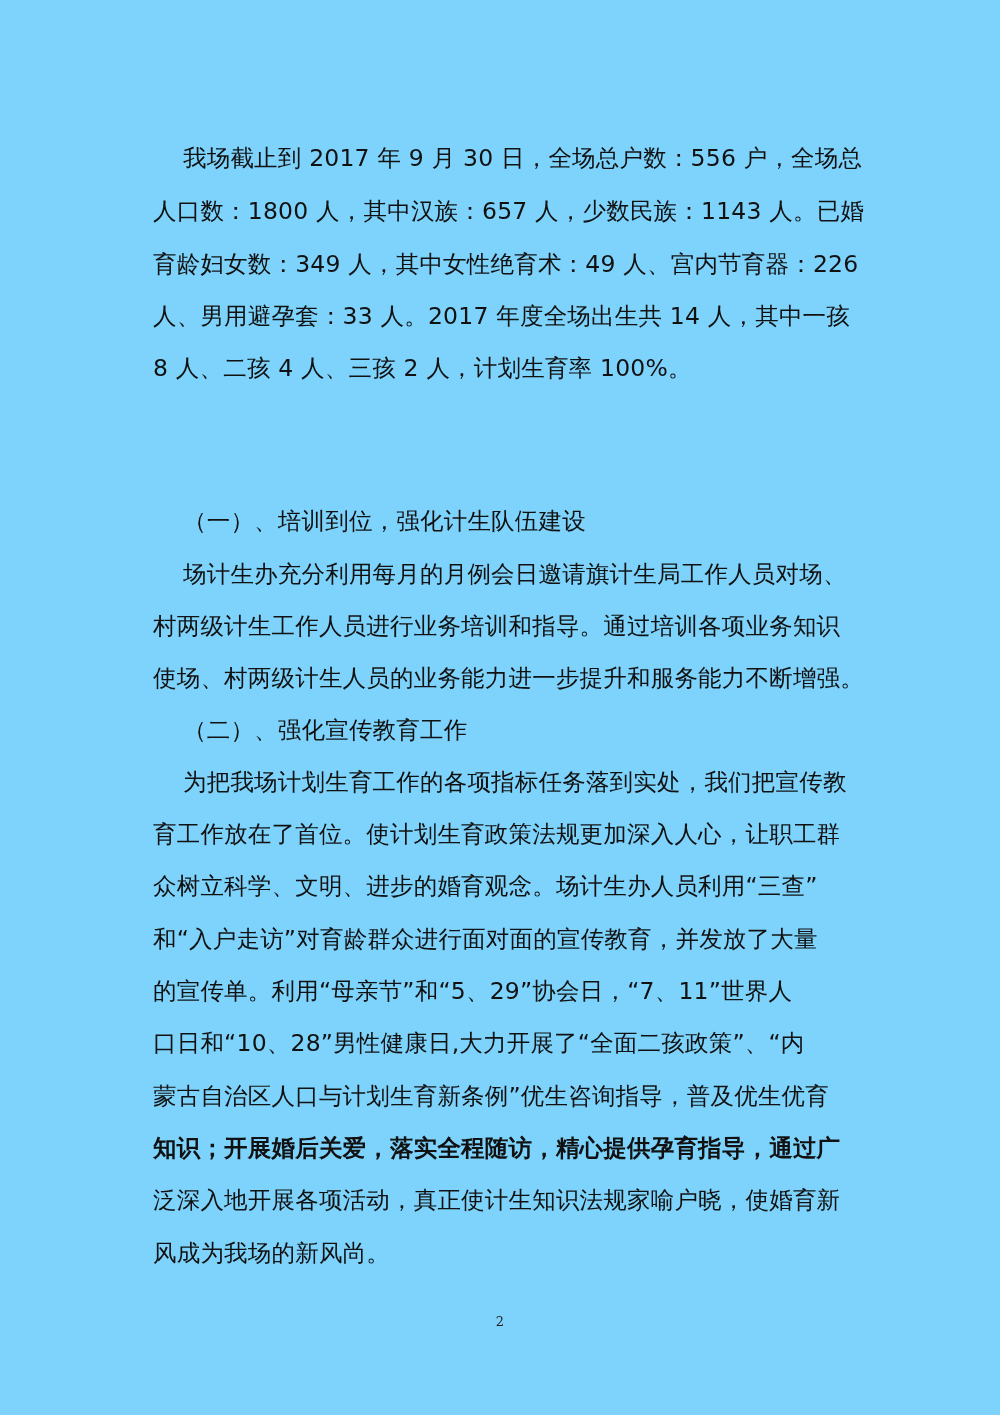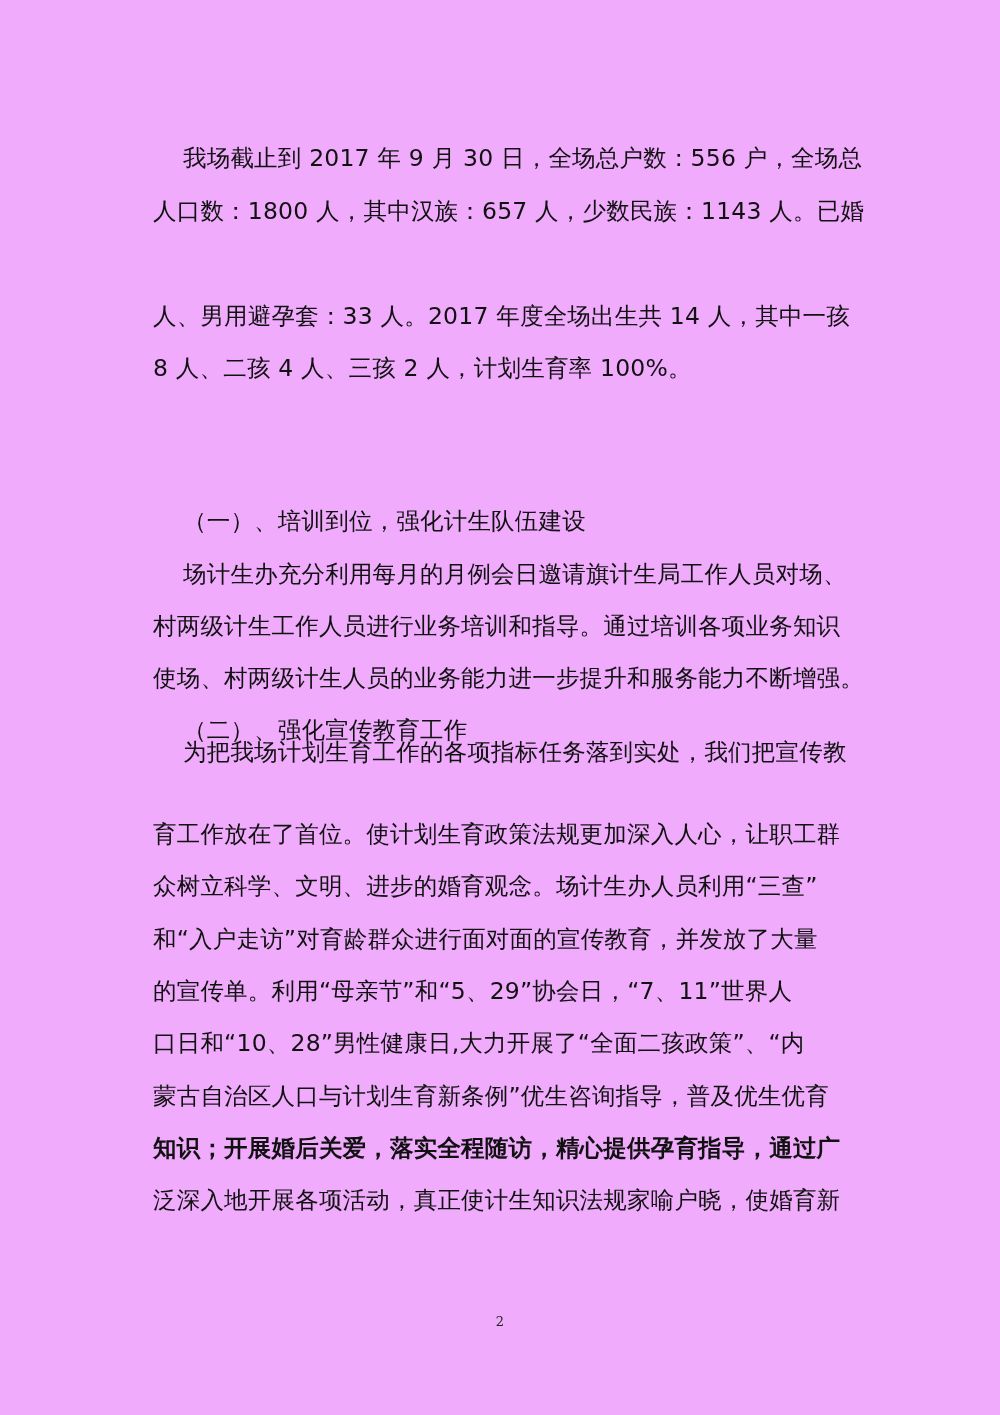--- a/index.html
+++ b/index.html
@@ -1,39 +1,41 @@
 <!DOCTYPE html>
 <html><head>
   <meta charset="utf-8">
   <style>
     html, body { margin: 0; padding: 0; background: #ffffff; }
     body { width: 1000px; height: 1415px; position: relative; overflow: hidden;
            font-family: "DejaVu Sans", sans-serif; color: #111111; }
-    .page { position: absolute; left: 0; top: 0; width: 1000px; height: 1415px; background: #f0abfc; }
+    .page { position: absolute; left: 0; top: 0; width: 1000px; height: 1415px; background: #7dd3fc; }
     .line { position: absolute; left: 153px; font-size: 23.5px; line-height: 30px; white-space: nowrap; letter-spacing: 0.2px; }
     .footer { position: absolute; top: 1314px; left: 0; width: 1000px; text-align: center;
               font-family: "DejaVu Serif", serif; font-size: 13px; color: #222; }
   </style>
 </head>
 <body>
 
 <div class="page">
   <div class="line" style="left: 183px; top: 143px;">我场截止到 2017 年 9 月 30 日，全场总户数：556 户，全场总</div>
   <div class="line" style="left: 153px; top: 196px;">人口数：1800 人，其中汉族：657 人，少数民族：1143 人。已婚</div>
+  <div class="line" style="left: 153px; top: 249px;">育龄妇女数：349 人，其中女性绝育术：49 人、宫内节育器：226</div>
   <div class="line" style="left: 153px; top: 301px;">人、男用避孕套：33 人。2017 年度全场出生共 14 人，其中一孩</div>
   <div class="line" style="left: 153px; top: 353px;">8 人、二孩 4 人、三孩 2 人，计划生育率 100%。</div>
   <div class="line" style="left: 183px; top: 506px;">（一）、培训到位，强化计生队伍建设</div>
   <div class="line" style="left: 183px; top: 559px;">场计生办充分利用每月的月例会日邀请旗计生局工作人员对场、</div>
   <div class="line" style="left: 153px; top: 611px;">村两级计生工作人员进行业务培训和指导。通过培训各项业务知识</div>
   <div class="line" style="left: 153px; top: 663px;">使场、村两级计生人员的业务能力进一步提升和服务能力不断增强。</div>
   <div class="line" style="left: 183px; top: 715px;">（二）、强化宣传教育工作</div>
-  <div class="line" style="left: 183px; top: 737px; text-align: right;">为把我场计划生育工作的各项指标任务落到实处，我们把宣传教</div>
+  <div class="line" style="left: 183px; top: 767px; text-align: right;">为把我场计划生育工作的各项指标任务落到实处，我们把宣传教</div>
   <div class="line" style="left: 153px; top: 819px;">育工作放在了首位。使计划生育政策法规更加深入人心，让职工群</div>
   <div class="line" style="left: 153px; top: 871px; text-align: center;">众树立科学、文明、进步的婚育观念。场计生办人员利用“三查”</div>
   <div class="line" style="left: 153px; top: 924px;">和“入户走访”对育龄群众进行面对面的宣传教育，并发放了大量</div>
   <div class="line" style="left: 153px; top: 976px;">的宣传单。利用“母亲节”和“5、29”协会日，“7、11”世界人</div>
   <div class="line" style="left: 153px; top: 1028px;">口日和“10、28”男性健康日,大力开展了“全面二孩政策”、“内</div>
   <div class="line" style="left: 153px; top: 1081px;">蒙古自治区人口与计划生育新条例”优生咨询指导，普及优生优育</div>
   <div class="line" style="left: 153px; top: 1133px; font-weight: bold;">知识；开展婚后关爱，落实全程随访，精心提供孕育指导，通过广</div>
   <div class="line" style="left: 153px; top: 1185px;">泛深入地开展各项活动，真正使计生知识法规家喻户晓，使婚育新</div>
+  <div class="line" style="left: 153px; top: 1238px;">风成为我场的新风尚。</div>
 
   <div class="footer">2</div>
 </div>
 
 </body></html>

